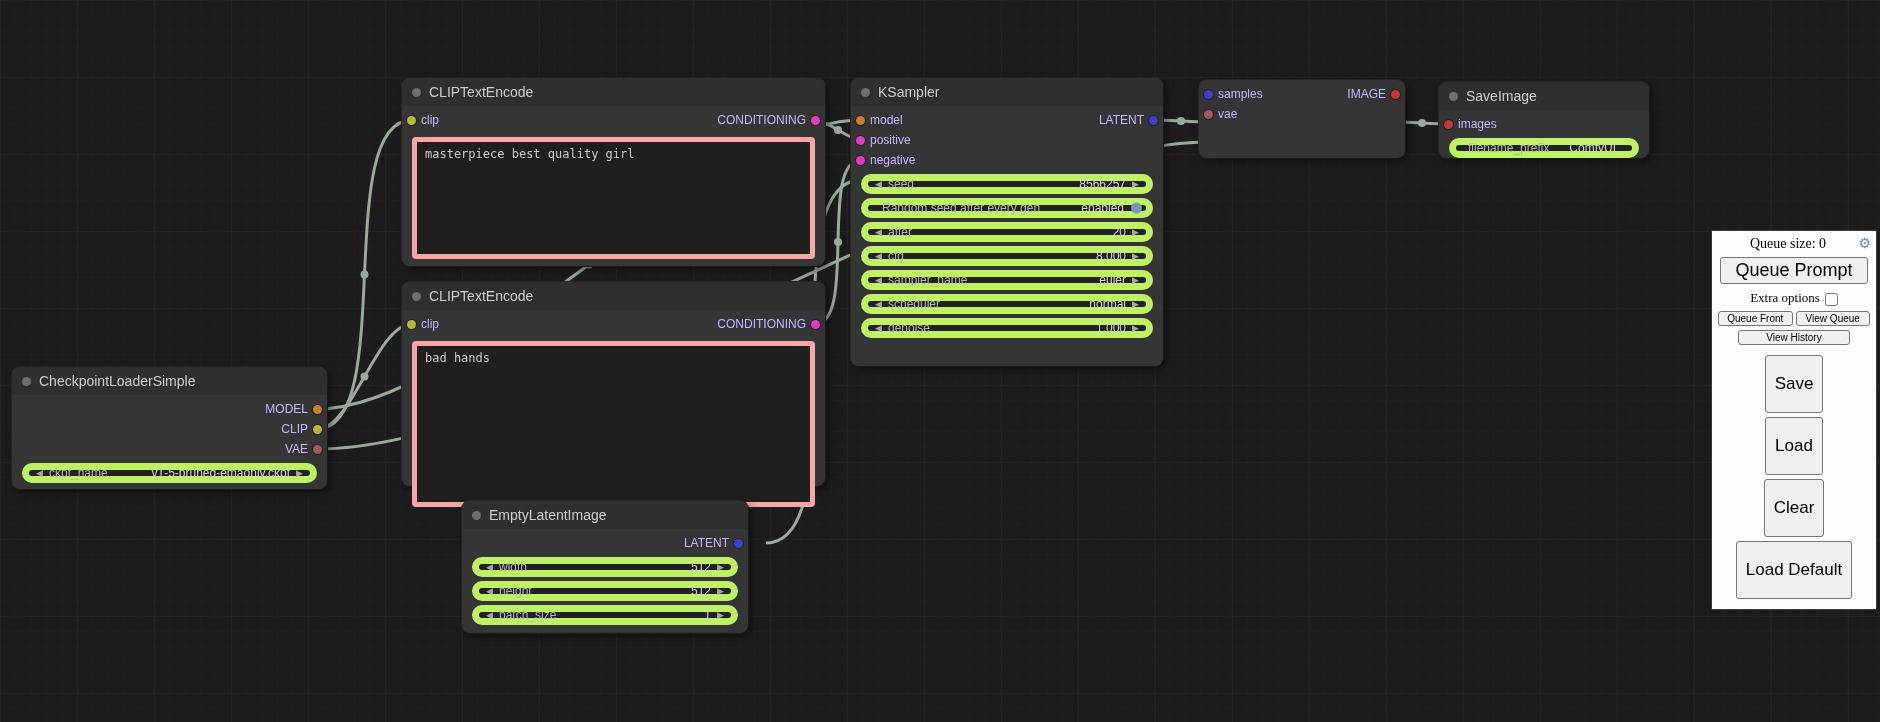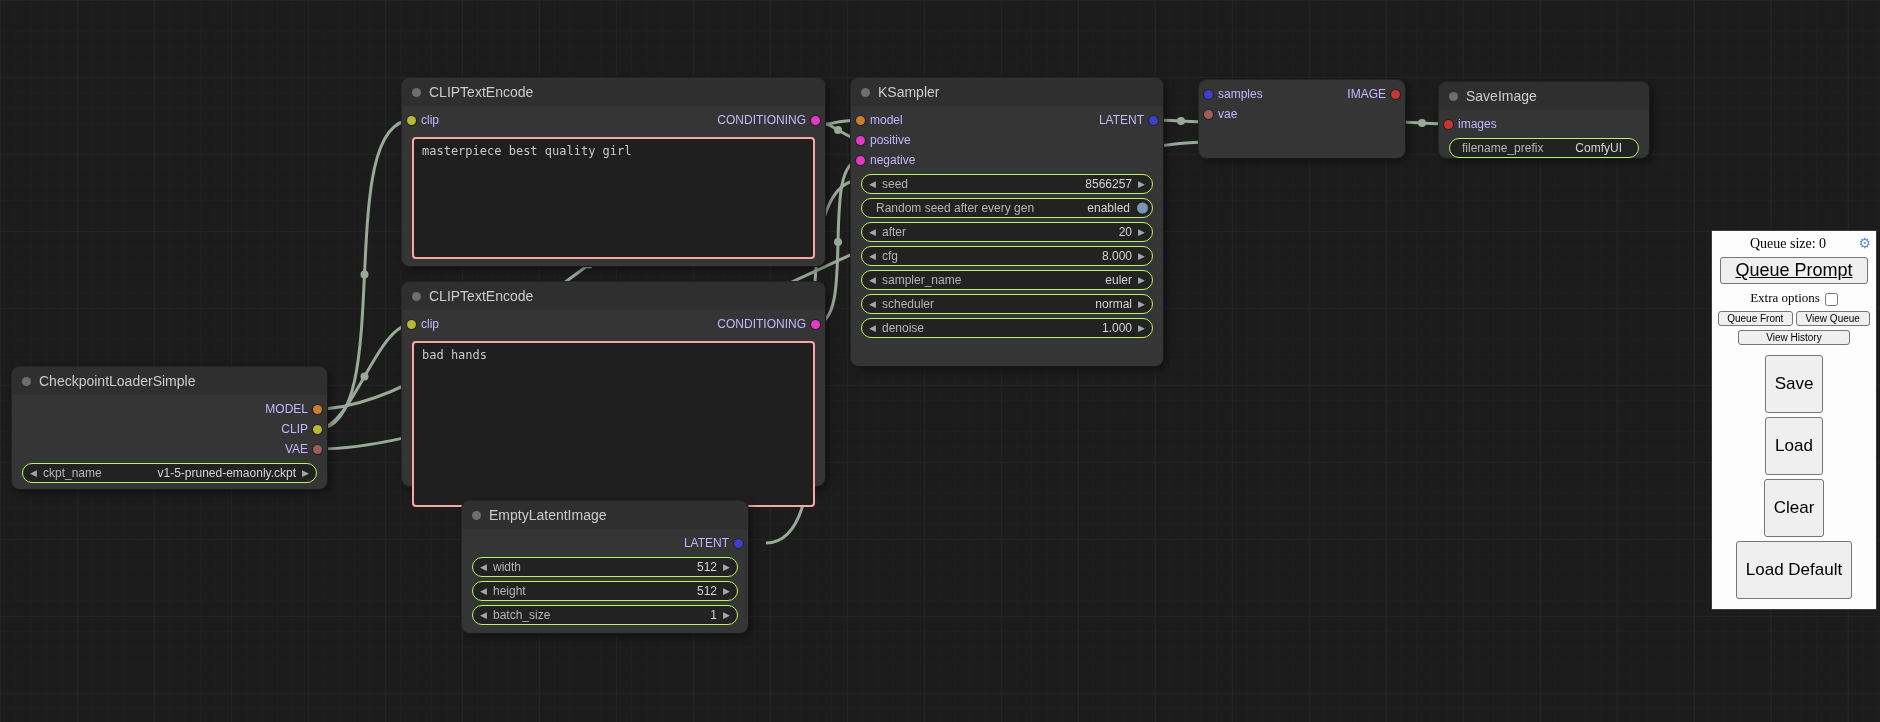--- a/index.html
+++ b/index.html
@@ -33,53 +33,53 @@
   .slots { padding-top: 4px; }
   .slot-row { position: relative; height: 20px; display: flex; align-items: center; font-size: 12px; color: #c4b5fd; }
   .slot-dot { position: absolute; width: 9px; height: 9px; border-radius: 50%; top: 5.5px; box-shadow: 0 0 0 1px rgba(0,0,0,0.35); }
   .slot-dot.in { left: 5px; }
   .slot-dot.out { right: 5px; }
   .slot-label.in { margin-left: 19px; }
   .slot-label.out { margin-left: auto; margin-right: 19px; }
 
   .widget {
     position: relative; height: 20px; margin: 4px 10px 0;
-    background: #222222; border: 1px solid #bef264; border-radius: 10px;
+    background: #222222; border: 7px solid #bef264; border-radius: 10px;
     display: flex; align-items: center; font-size: 12px; justify-content: flex-end;
   }
   .widget .arrow { position: absolute; top: 50%; transform: translateY(-50%); font-size: 9px; color: #a6a6a6; line-height: 1; }
   .arrow.left { left: 7px; }
   .arrow.right { right: 7px; }
   .wlabel { margin-left: 20px; color: #b5b5b5; white-space: nowrap; }
   .wvalue { margin-left: auto; margin-right: 20px; color: #d5d5d5; white-space: nowrap; }
   .widget.plain .wlabel { margin-left: 12px; }
   .widget.plain .wvalue { margin-right: 16px; }
   .widget.toggle .wlabel { margin-left: 14px; }
   .widget.toggle .wvalue { margin-right: 22px; }
   .toggle-dot { position: absolute; right: 4px; top: 50%; transform: translateY(-50%); width: 11px; height: 11px; border-radius: 50%; background: #7b96b2; }
 
   .node-text {
-    margin: 7px 10px 0; background: #1f1f1f; border: 2px solid #fca5a5; border-radius: 4px;
+    margin: 7px 10px 0; background: #1f1f1f; border: 5px solid #fca5a5; border-radius: 4px;
     padding: 5px 8px; font-family: "DejaVu Sans Mono", monospace; font-size: 12px;
     color: #c9c9c9; white-space: pre-wrap; overflow: hidden;
   }
 
   
   #menu {
     position: absolute; left: 1711px; top: 230px; width: 166px; z-index: 3;
     background: #fdfdfd; border: 1px solid #3a3a3a; padding: 2px 4px 10px;
     text-align: center; color: #000;
   }
   .menu-head { position: relative; font-family: "Liberation Serif", serif; font-size: 14px; padding: 3px 12px 2px 0; }
   .gear { position: absolute; right: 1px; top: 2px; color: #5b8dd6; font-size: 14px; cursor: pointer; font-family: "DejaVu Sans", sans-serif; }
   button {
     font-family: "Liberation Sans", sans-serif; background: #efefef;
     border: 1px solid #767676; border-radius: 3px; color: #000; cursor: pointer;
   }
-  #queue-prompt { width: 148px; font-size: 18px; padding: 2px 8px; margin: 3px 0 6px; text-decoration: underline; }
+  #queue-prompt { width: 148px; font-size: 18px; padding: 2px 8px; margin: 3px 0 6px; }
   .extra { font-family: "Liberation Serif", serif; font-size: 13px; margin: 0 0 5px; }
   .extra input { vertical-align: middle; margin-left: 5px; width: 13px; height: 13px; }
   .small-row { display: flex; gap: 3px; margin: 0 2px 4px; }
   .small-btn { font-size: 10px; padding: 1px 0; }
   .small-row .small-btn { flex: 1; }
   .view-history { display: block; width: 112px; margin: 0 auto 0; }
   .big-btn { display: block; margin: 4px auto 0; font-size: 17px; padding: 18px 9px; }
   #save-btn { margin-top: 10px; }
 </style>
 </head>

